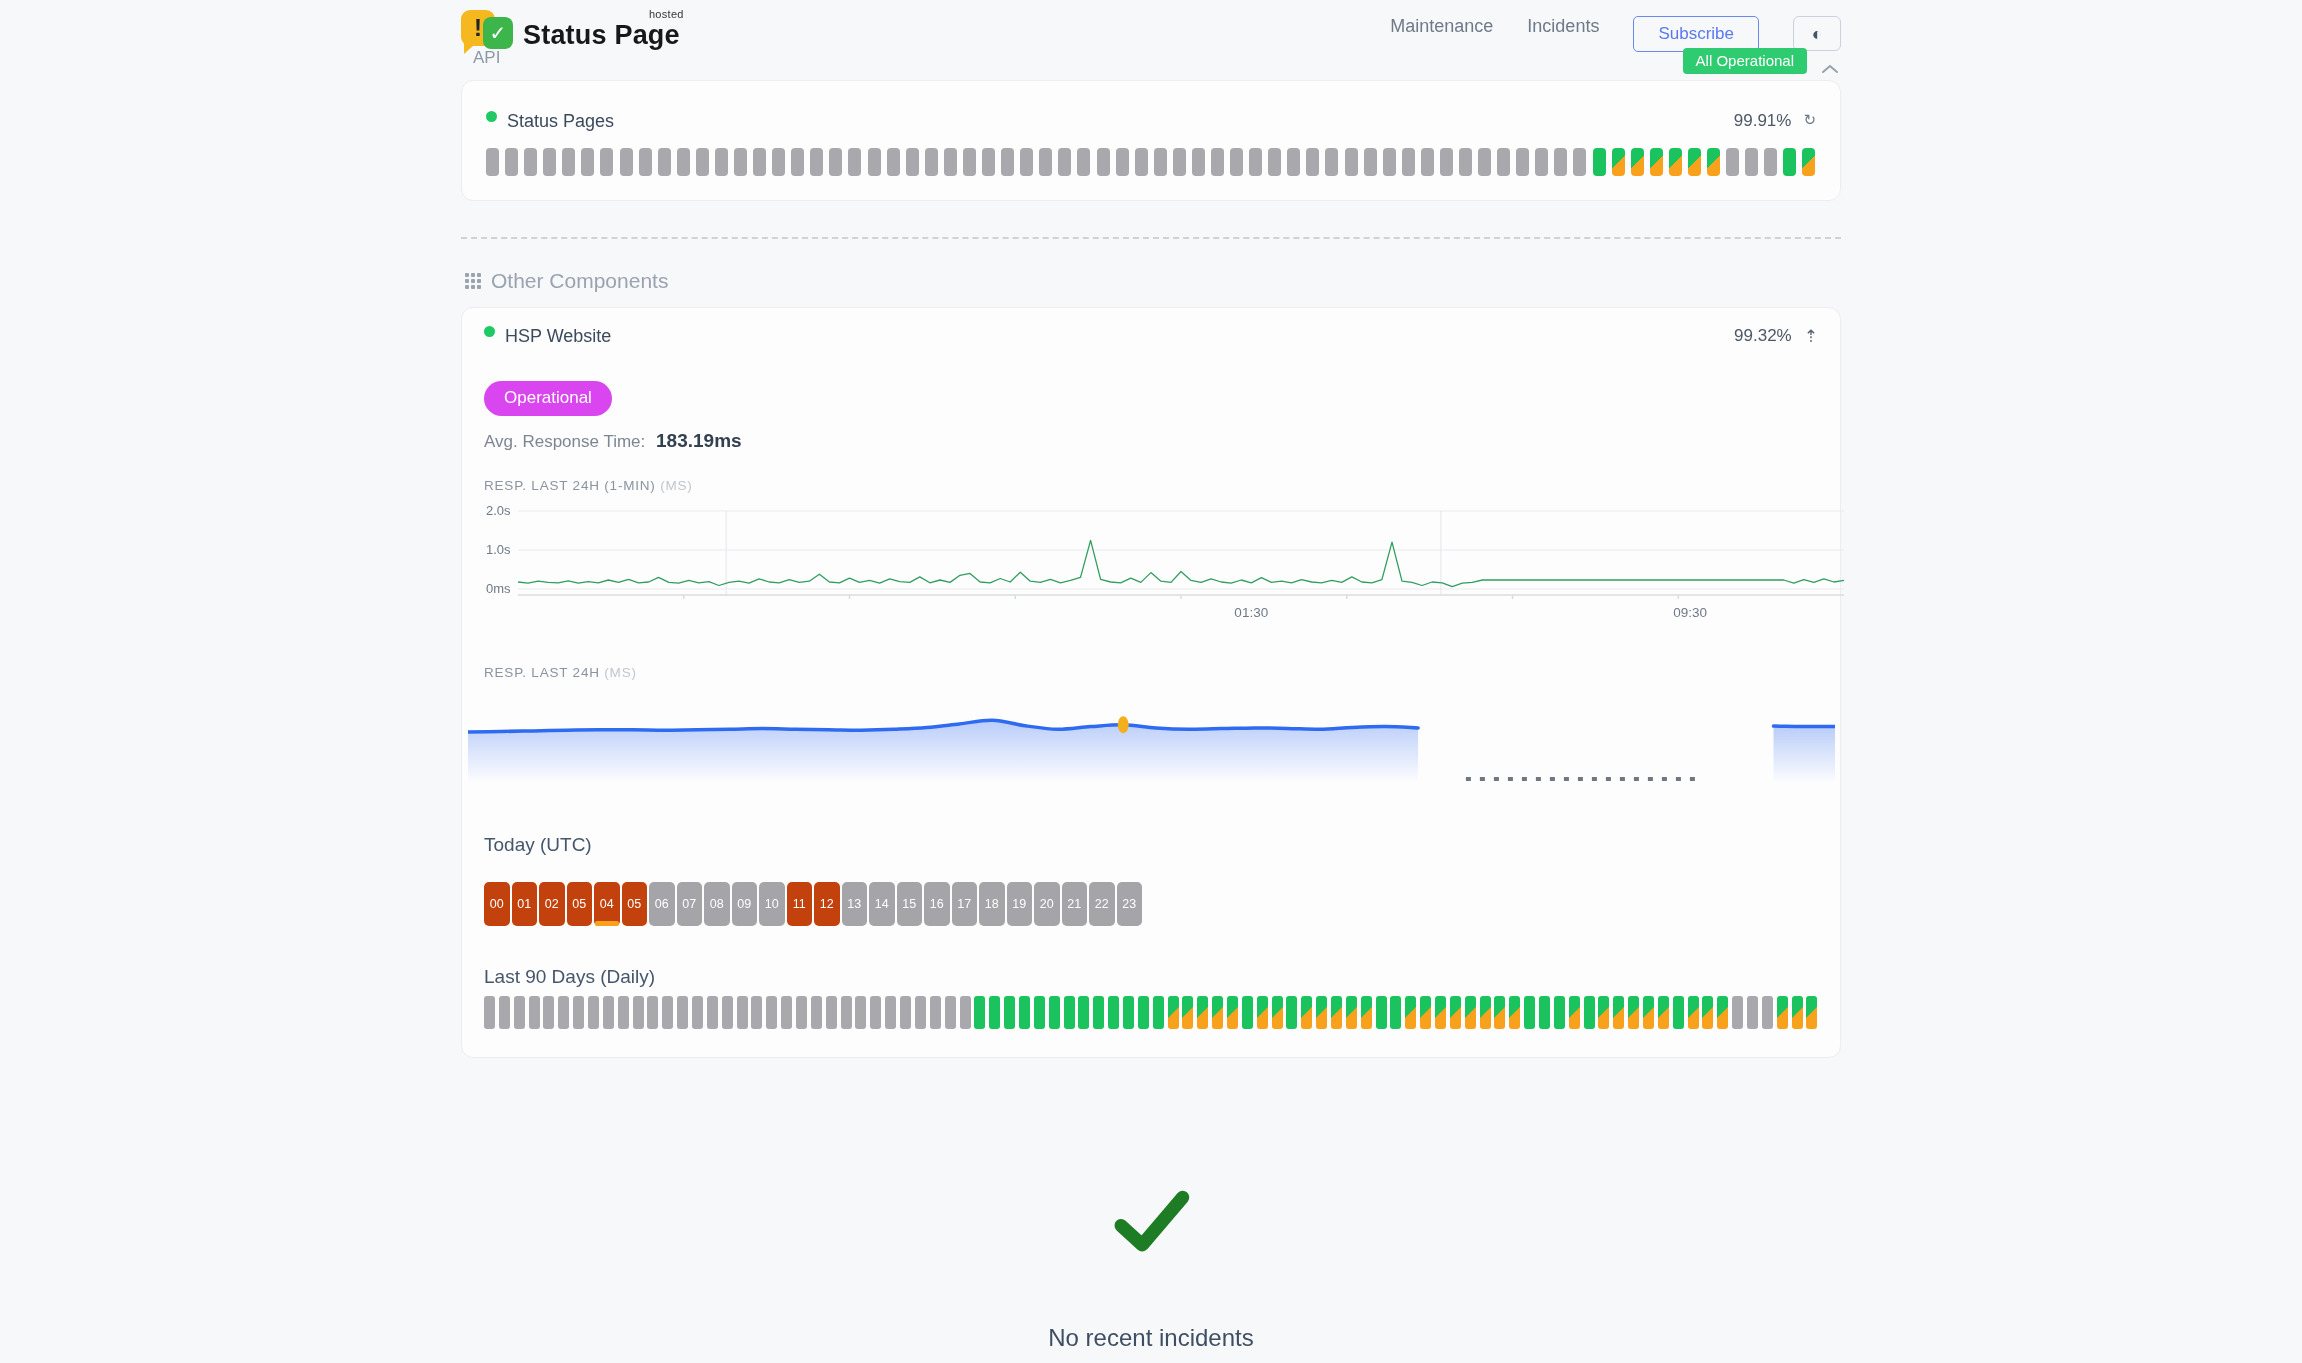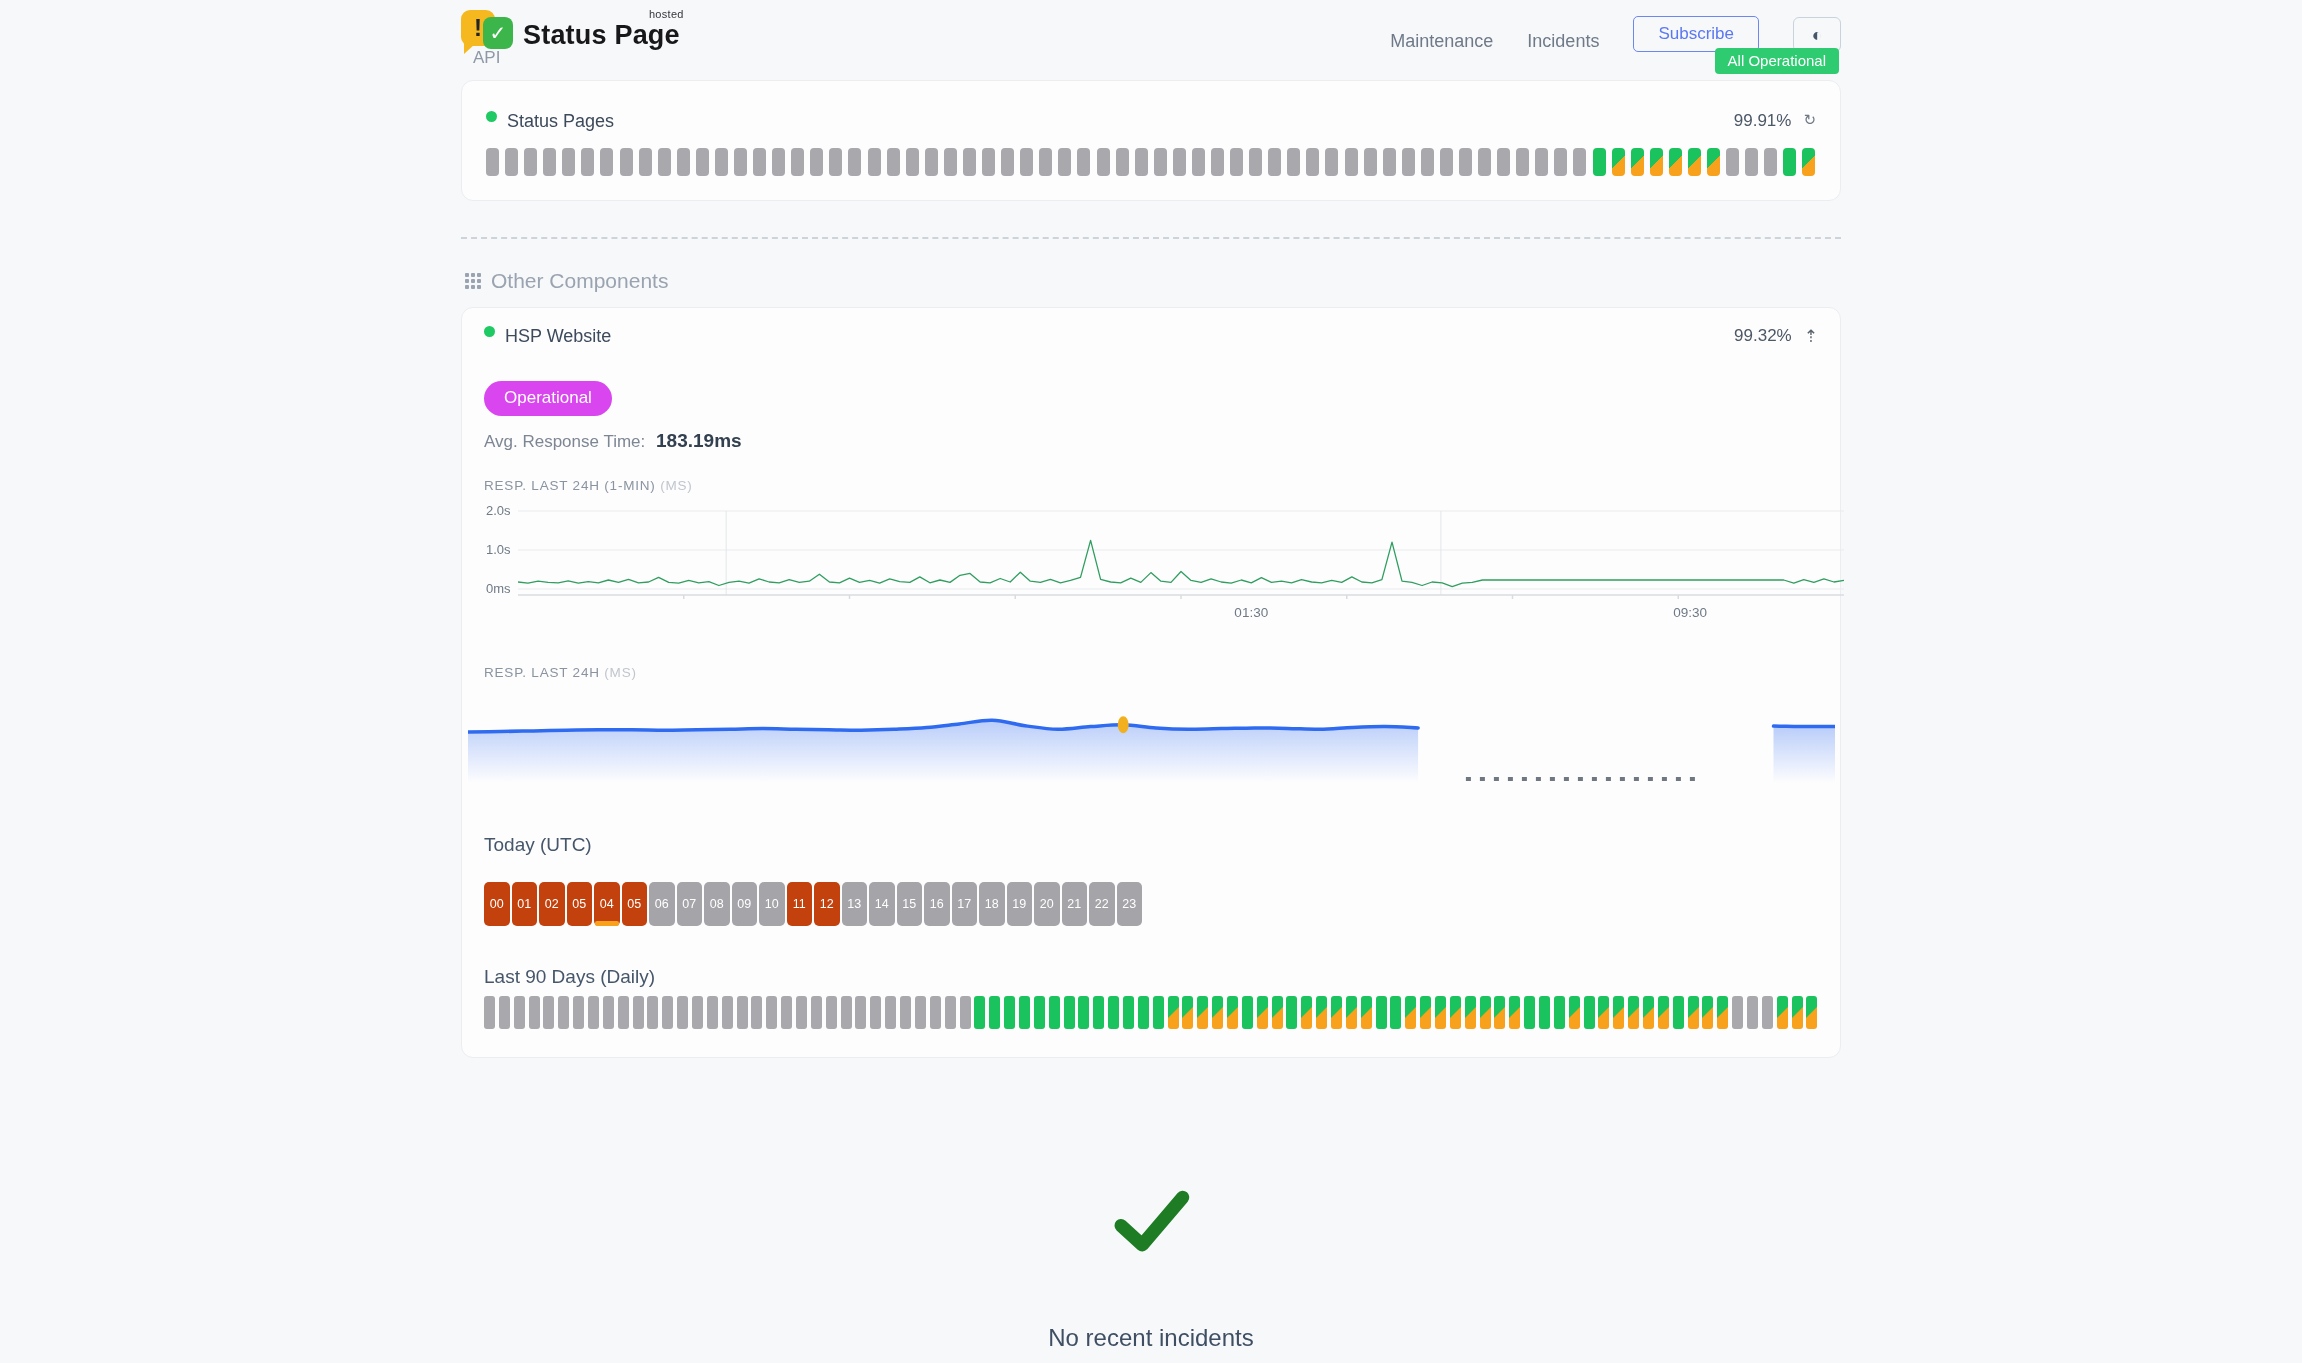--- a/index.html
+++ b/index.html
@@ -24,36 +24,36 @@
     content:""; position:absolute; left:3px; bottom:-8px;
     border-left:11px solid #f5b81e; border-bottom:10px solid transparent;
   }
   .logo-bubble-green {
     position:absolute; left:22px; top:7px; width:30px; height:32px; background:#3cb54a;
     border-radius:8px; display:flex; align-items:center; justify-content:center;
     color:#fff; font-weight:700; font-size:20px;
   }
   .logo-text { position:relative; font-size:27px; font-weight:700; color:#18181a; margin-top:10px; letter-spacing:0.2px; }
   .logo-hosted { position:absolute; top:-12px; right:-4px; font-size:11px; font-weight:400; color:#33363c; letter-spacing:0.3px; }
-  nav { margin-left:auto; display:flex; align-items:flex-end; gap:34px; }
+  nav { margin-left:auto; display:flex; align-items:flex-start; gap:34px; }
   .nav-link { font-size:18px; color:#6f7a89; cursor:pointer; text-decoration:none; }
   .btn-subscribe {
     font-family:inherit; font-size:17px; color:#5b78f0; background:transparent;
     border:1.5px solid #6c87f0; border-radius:5px; padding:7px 24px; cursor:pointer;
   }
   .btn-theme {
     font-family:inherit; background:transparent; border:1.5px solid #c9d2dd; border-radius:6px;
     width:48px; height:35px; display:flex; align-items:center; justify-content:center; cursor:pointer;
   }
   .contrast-glyph { font-size:18px; color:#46556b; line-height:1; }
 
   
   .statusline { display:flex; justify-content:space-between; align-items:flex-start; margin-top:-6px; height:26px; }
   .api-label { font-size:17px; color:#8f99a6; padding-left:12px; }
-  .badge-group { display:flex; align-items:flex-end; gap:14px; margin-right:2px;flex-direction:column; }
+  .badge-group { display:flex; align-items:flex-end; gap:14px; margin-right:2px; }
   .badge {
     background:#2ecb70; color:#fff; font-size:15px; padding:4px 13px 5px; border-radius:4px; cursor:pointer;
   }
   .chev-up { width:18px; height:10px; cursor:pointer; }
 
   
   .card {
     background:#fdfdfe; border:1px solid #ebedf1; border-radius:12px;
     padding:30px 24px 24px; margin-top:6px;
   }

